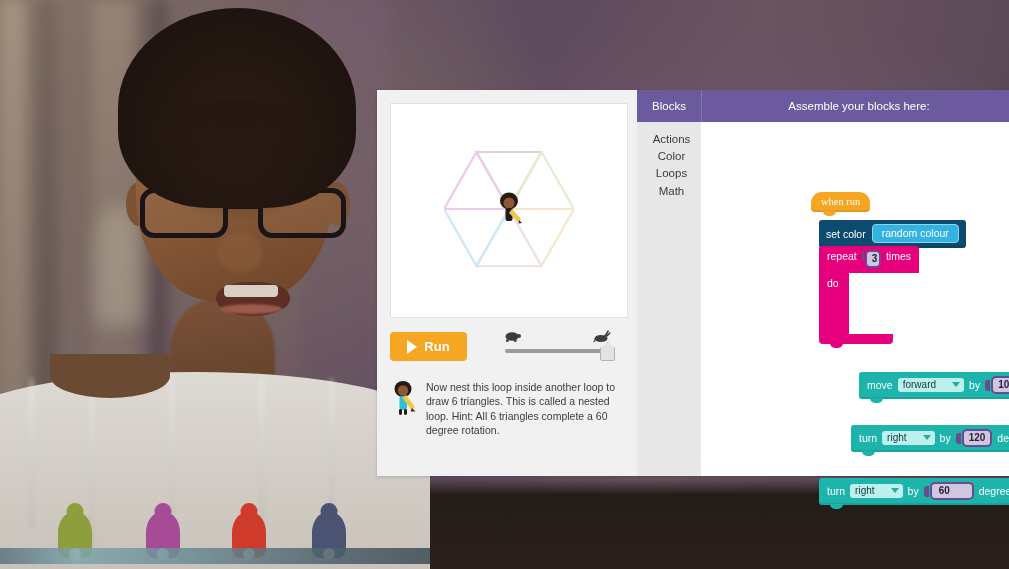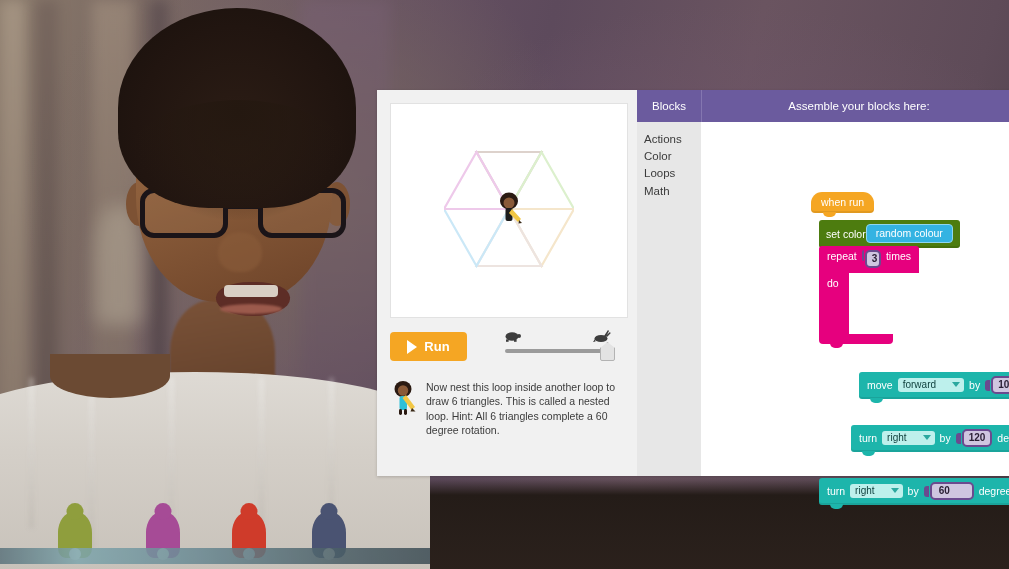--- a/index.html
+++ b/index.html
@@ -207,21 +207,21 @@
     background: #e7e7e7;
     display: flex; flex-direction: column;
   }
   .toolbox-head {
     height: 32px;
     background: #6b5b9e;
     color: #ffffff;
     font-size: 11.5px;
     display: flex; align-items: center; justify-content: center;
   }
-  .cat-list { padding: 9px 0 0 5px; }
+  .cat-list { padding: 9px 0 0 5px; text-align: center; }
   .cat {
     font-size: 11.5px; color: #3b3b3b;
     line-height: 1.32;
     padding: 1px 2px;
     cursor: pointer;
   }
 
   
   .workspace {
     flex: 1;
@@ -242,33 +242,34 @@
 
   
   .blk { position: absolute; font-size: 10.5px; color: #ffffff; white-space: nowrap; }
 
   .hat {
     left: 110px; top: 70px;
     background: #f5a623;
     border-radius: 11px 11px 4px 4px;
     padding: 4px 10px 5px;
     box-shadow: inset 0 -2px 0 rgba(0,0,0,.08);
+    font-family: Liberation Serif, serif;
   }
   .hat::after {
     content: ""; position: absolute; left: 12px; bottom: -4px;
     width: 13px; height: 5px; background: #f5a623;
     border-radius: 0 0 7px 7px;
   }
 
   .b-setcolor {
     left: 118px; top: 98px;
-    background: #4d7c0f;
+    background: #0c4a6e;
     border-radius: 3px;
     padding: 4px 7px 5px 7px;
-    display: flex; align-items: center; 
+    display: flex; align-items: center; gap: 6px;
     box-shadow: inset 0 -2px 0 rgba(0,0,0,.10);
   }
   .b-setcolor::after {
     content: ""; position: absolute; left: 11px; bottom: -4px;
     width: 13px; height: 5px; background: #22a3d4; border-radius: 0 0 7px 7px;
   }
   .socket-out {
     background: #34b3e2;
     border: 1px solid #8fd6f0;
     border-radius: 4px;

